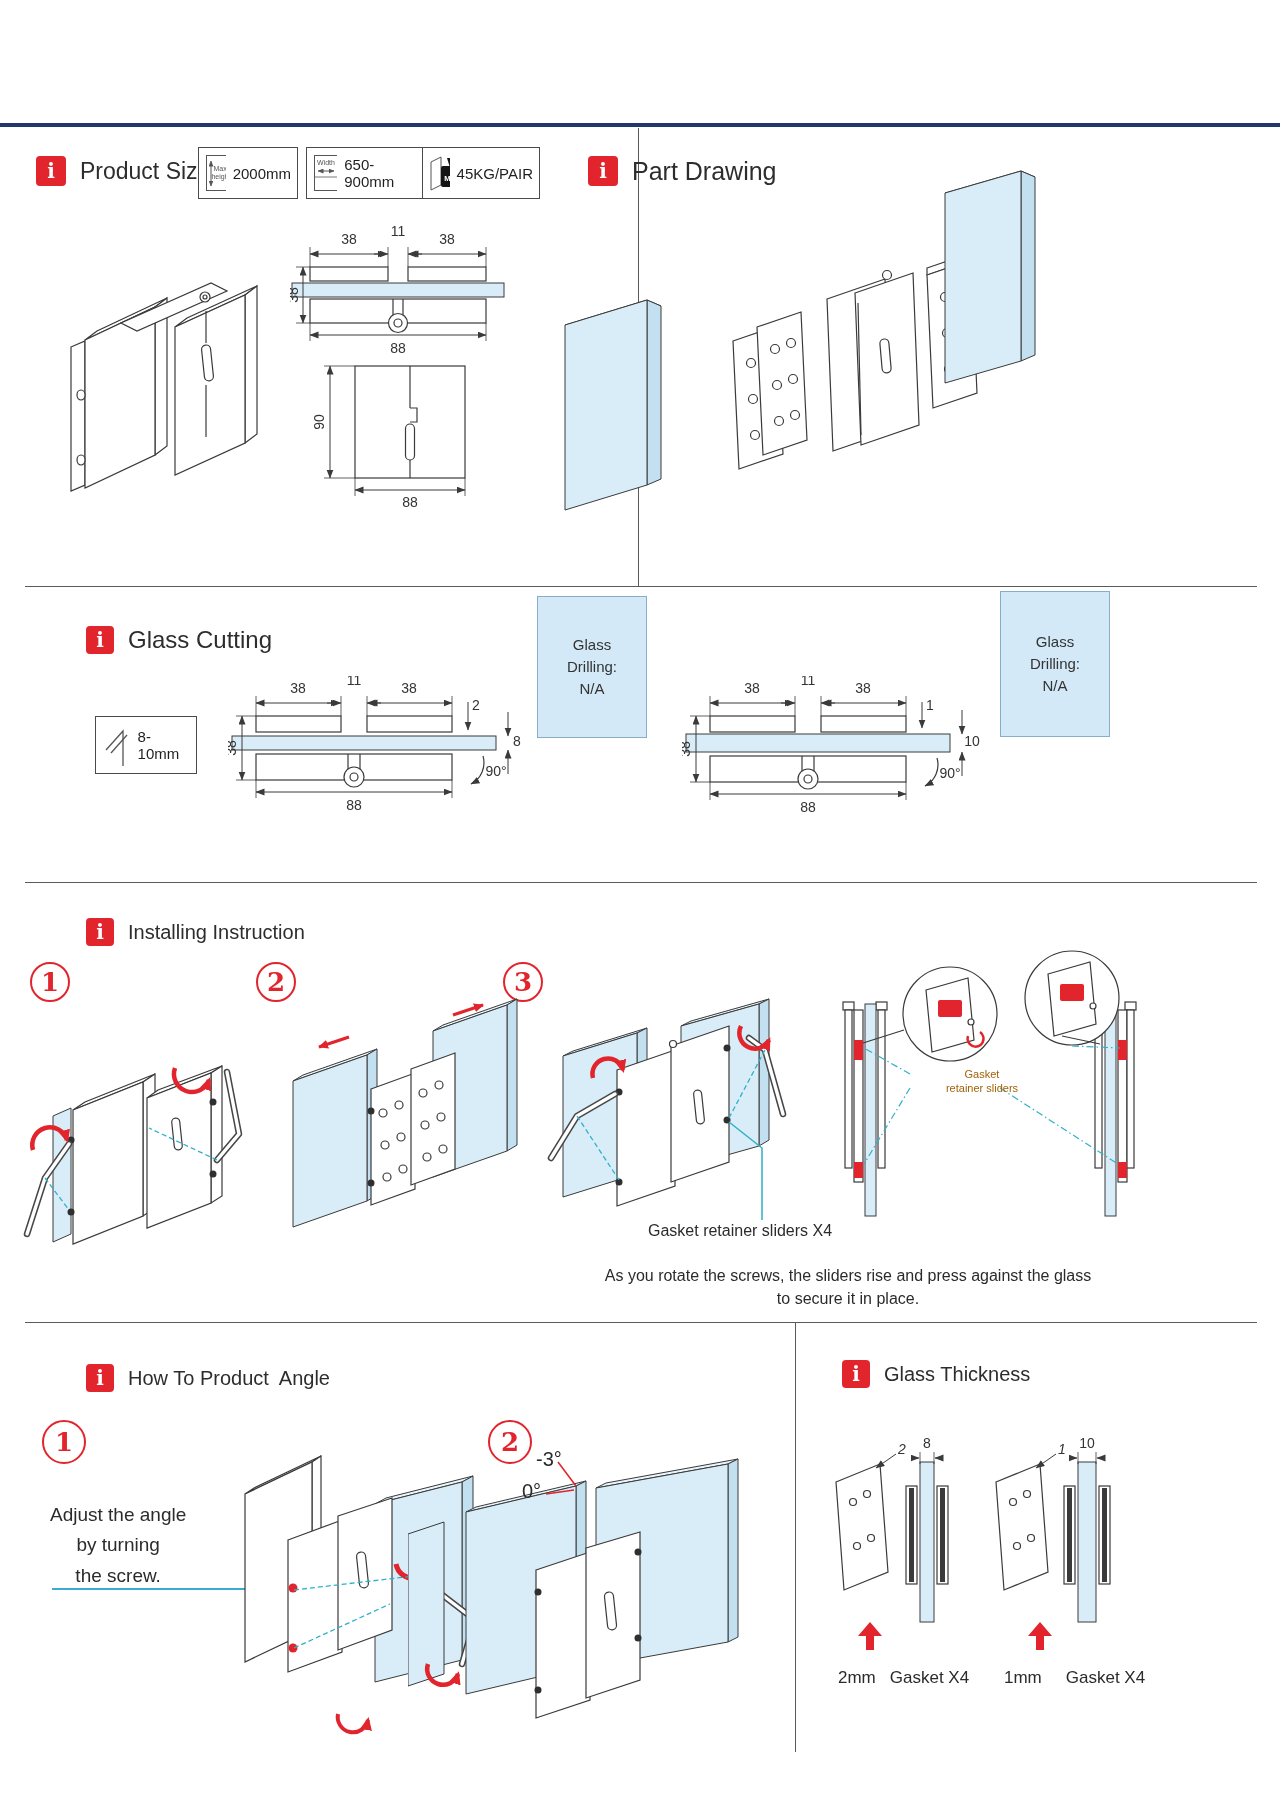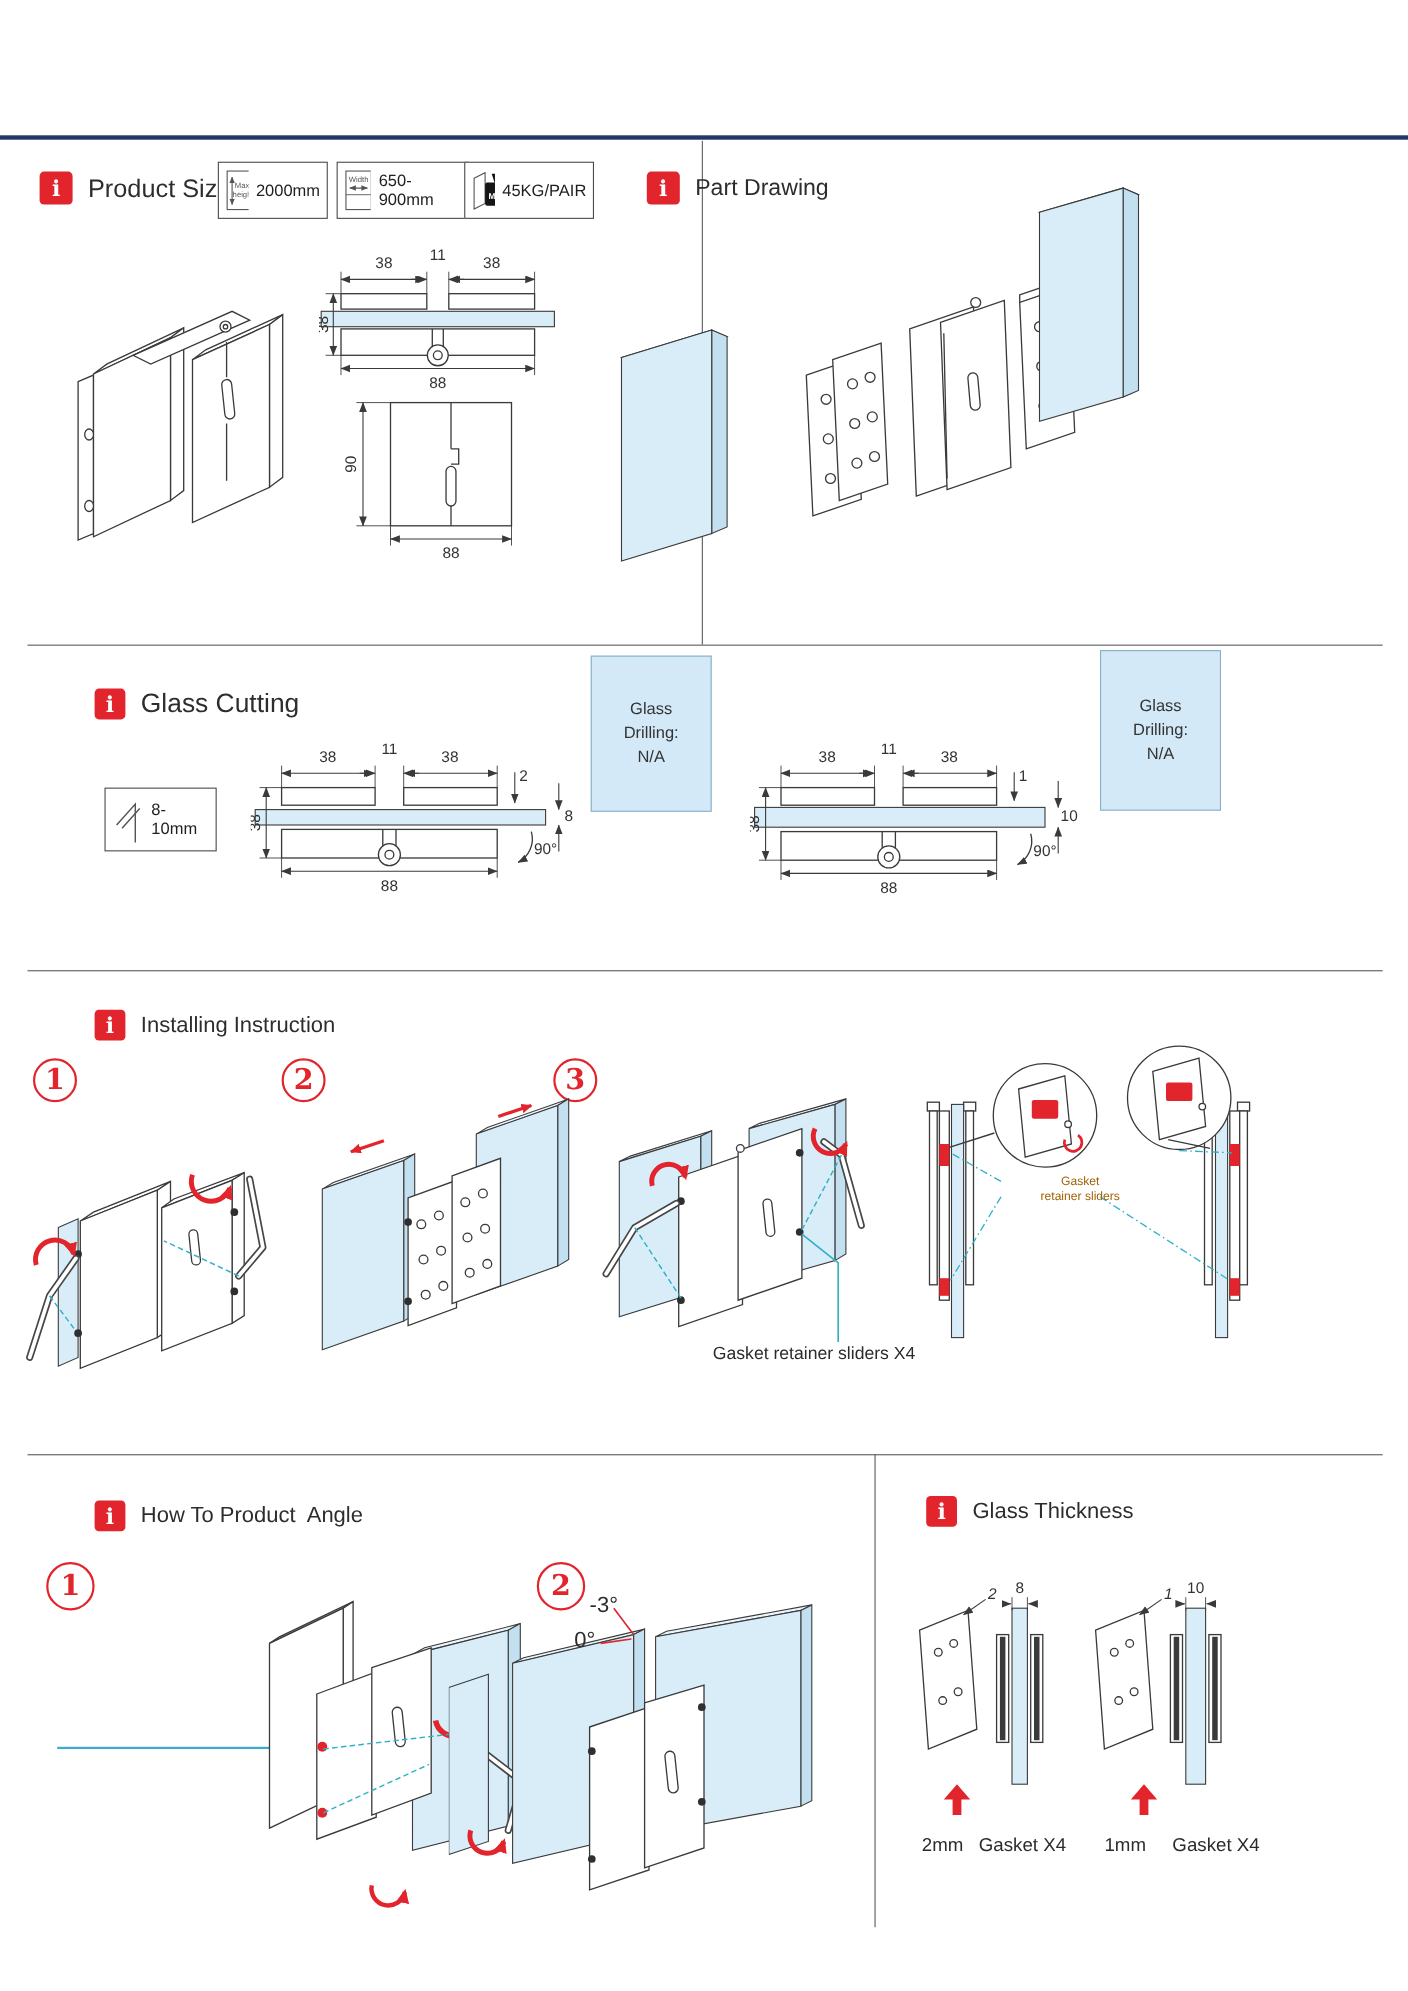--- a/index.html
+++ b/index.html
@@ -10,21 +10,21 @@
 #page{position:relative;width:1280px;height:1810px;background:#fff;overflow:hidden;
   font-family:"Liberation Sans",sans-serif;color:#2e2e2e;}
 .abs{position:absolute;}
 .hline{position:absolute;background:#5a5a5a;height:1px;}
 .vline{position:absolute;background:#5a5a5a;width:1px;}
 .topline{position:absolute;background:var(--navy);}
 .hdr{position:absolute;display:flex;align-items:center;gap:14px;}
 .info-ico{width:30px;height:30px;background:var(--red);border-radius:4px;color:#fff;
   display:flex;align-items:center;justify-content:center;
   font:bold 20px "DejaVu Serif",serif;flex:0 0 auto;}
-.hdr-title{font-size:21px;color:#2d2d2d;white-space:pre;}
+.hdr-title{font-size:25px;color:#2d2d2d;white-space:pre;}
 .spec-box{position:absolute;border:1.5px solid #4a4a4a;display:flex;align-items:center;
   gap:7px;padding:0 6px;box-sizing:border-box;background:#fff;}
 .spec-val{font-size:15px;color:#1f1f1f;}
 .step-circle{position:absolute;width:40px;height:40px;border:2.5px solid var(--red);
   border-radius:50%;color:var(--red);display:flex;align-items:center;justify-content:center;
   font:bold 26px "DejaVu Serif",serif;box-sizing:border-box;}
 .note-box{position:absolute;background:var(--note);border:1px solid #86aec6;
   display:flex;align-items:center;justify-content:center;text-align:center;
   font-size:15px;color:#333;line-height:1.45;box-sizing:border-box;}
 .pre{white-space:pre-line;text-align:center;}
@@ -446,32 +446,37 @@
   <line class="ln" x1="262" y1="88" x2="300" y2="96"></line>
   <line class="cydd" x1="272" y1="98" x2="320" y2="100"></line>
   <line class="cydd" x1="200" y1="140" x2="318" y2="216"></line>
 </svg>
 
 <div class="small-caption pre" style="left:912px;top:1068px;width:140px;">Gasket
 retainer sliders</div>
 
 <div class="caption" style="left:648px;top:1222px;">Gasket retainer sliders X4</div>
 
+<div class="caption pre" style="left:558px;top:1264px;width:580px;line-height:1.45;">As you rotate the screws, the sliders rise and press against the glass
+to secure it in place.</div>
 
 <div class="hline" style="left:25px;top:1322px;width:1232px;"></div>
 <div class="vline" style="left:795px;top:1322px;height:430px;"></div>
 
 <div class="hdr" style="left:86px;top:1364px;">
   <div class="info-ico" style="width:28px;height:28px;">i</div>
   <div class="hdr-title" style="font-size:20px;">How To Product  Angle</div>
 </div>
 
 <div class="step-circle" style="left:42px;top:1420px;width:44px;height:44px;">1</div>
 <div class="step-circle" style="left:488px;top:1420px;width:44px;height:44px;">2</div>
 
+<div class="caption pre" style="left:50px;top:1500px;font-size:19px;line-height:1.6;">Adjust the angle
+by turning
+the screw.</div>
 <div class="blueleader" style="left:52px;top:1588px;width:245px;"></div>
 
 <svg class="art" style="left:190px;top:1452px;" width="300" height="300">
   <polygon class="fw" points="55,42 64,36 131,4 122,10"></polygon>
   <polygon class="fw" points="122,10 131,4 131,172 122,178"></polygon>
   <polygon class="fw" points="55,42 122,10 122,178 55,210"></polygon>
   <polygon class="fgt" points="185,52 196,46 283,24 272,30"></polygon>
   <polygon class="fgs" points="272,30 283,24 283,202 272,208"></polygon>
   <polygon class="fg" points="185,52 272,30 272,208 185,230"></polygon>
   <polygon class="fw" points="98,88 152,68 152,200 98,220"></polygon>

